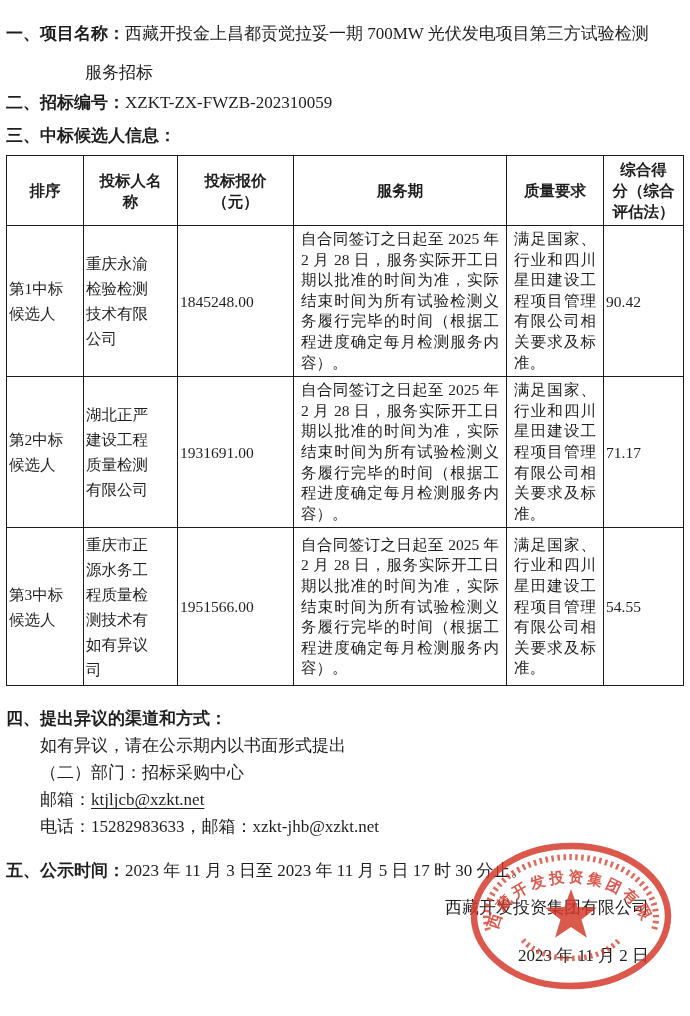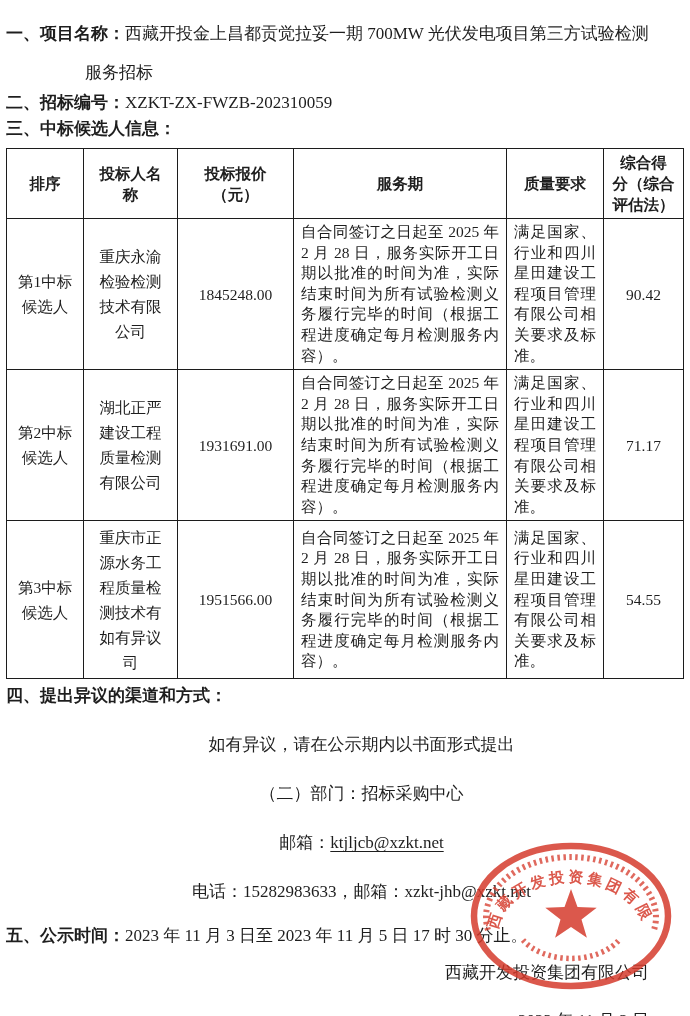--- a/index.html
+++ b/index.html
@@ -9,49 +9,49 @@
     color:#1e1e1e;
     position:relative;
     font-size:17px;
   }
   .doc { padding:12px 7px 0 6px; position:relative; }
   .para { line-height:26px; }
   .b { font-weight:700; }
   .h1 { margin-top:9px; }
   .wrap2 { margin-left:79px; margin-top:13px; }
   .h2 { margin-top:4px; }
-  .h3 { }
+  .h3 { margin-top:7px; }
 
   table.candidates {
     border-collapse:collapse;
     table-layout:fixed;
     width:677px;
     margin-top:6px;
   }
   table.candidates th, table.candidates td {
     border:1.2px solid #1c1c1c;
     vertical-align:middle;
     font-size:15.5px;
   }
   table.candidates th {
     font-weight:700;
     text-align:center;
     line-height:21px;
     padding:3px 2px;
     white-space:pre-line;
   }
-  td.c { text-align:center; line-height:25px; white-space:pre-line; padding:2px 2px; }
+  td.c { line-height:25px; white-space:pre-line; padding:2px 2px; }
   td.txt { text-align:justify; line-height:20.6px; padding:3px 7px; vertical-align:middle; }
   tr.hdr { height:64px; }
   tr.r1 { height:145px; }
   tr.r2 { height:145px; }
   tr.r3 { height:158px; }
 
-  .sec4-h { margin-top:4px; line-height:26px; }
-  .ind { padding-left:34px; line-height:26px; margin-top:23px;text-align:center; }
+  .sec4-h { margin-top:20px; line-height:26px; }
+  .ind { padding-left:34px; line-height:26px; margin-top:1px; }
   .email-link { text-decoration:underline; text-underline-offset:3px; }
   .sec5 { margin-top:18px; line-height:26px; }
   .sign { text-align:right; padding-right:34px; line-height:26px; }
   .sign-company { margin-top:11px; }
   .sign-date { margin-top:22px; }
 
   .stamp {
     position:absolute;
     left:467px; top:840px;
     width:208px; height:152px;

